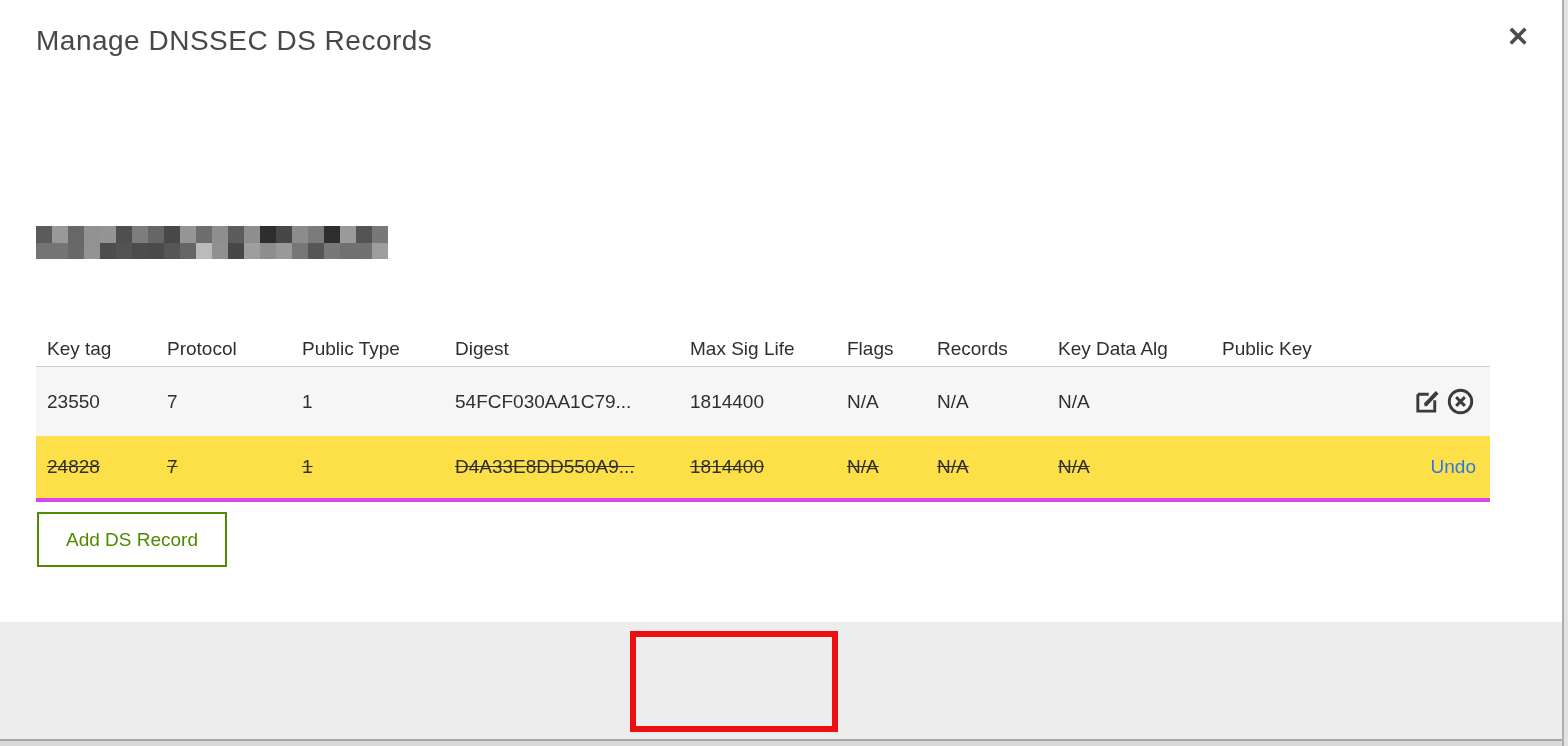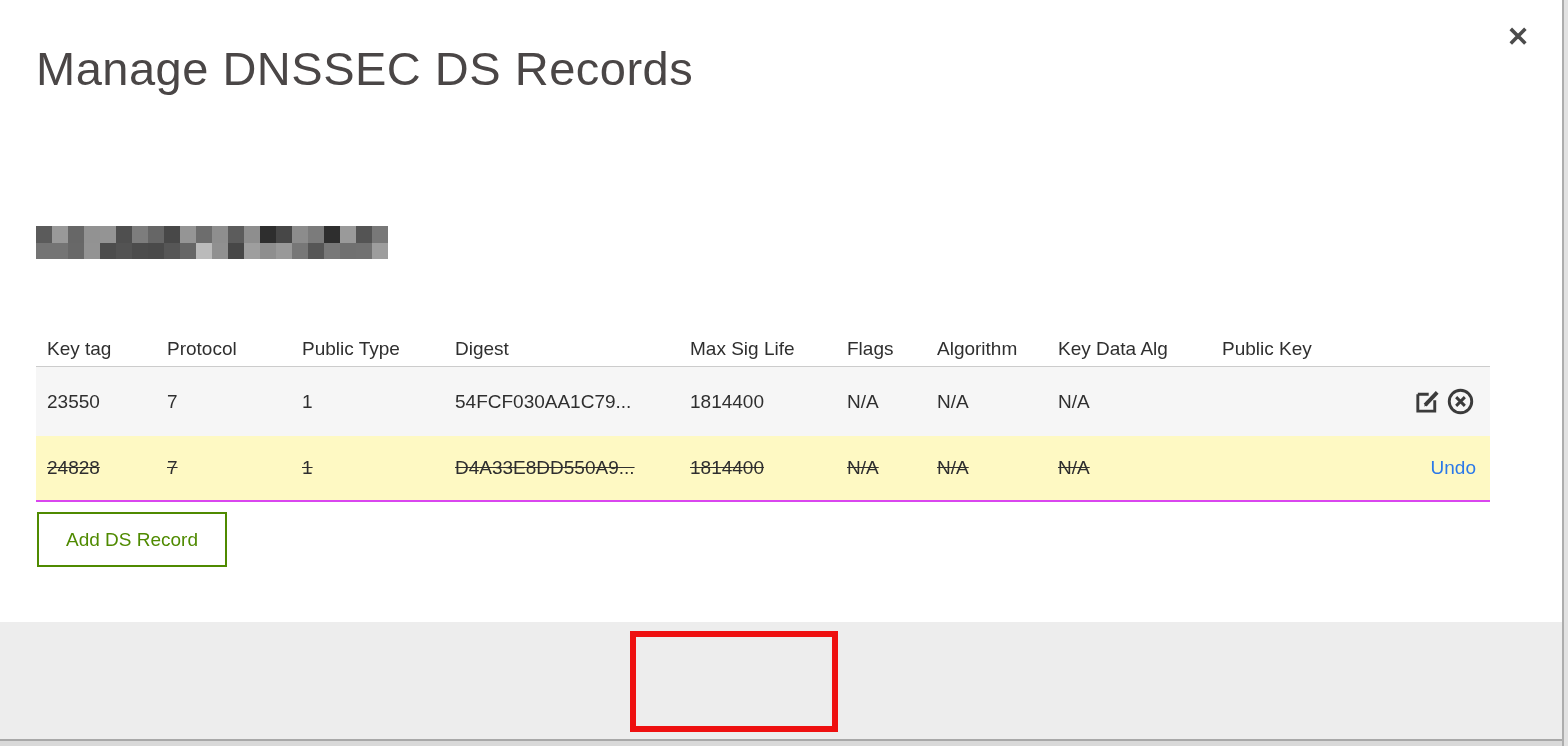--- a/index.html
+++ b/index.html
@@ -3,22 +3,22 @@
 <meta charset="utf-8">
 <style>
   * { margin:0; padding:0; box-sizing:border-box; }
   html,body { background:#fff; }
   .page {
     position:relative; width:1568px; height:746px;
     background:#ffffff; overflow:hidden;
     font-family:"Liberation Sans", sans-serif; color:#2f2f2f;
   }
   .modal-title {
-    position:absolute; left:36px; top:41px;
-    font-size:47px; font-weight:400; color:#4a4646; letter-spacing:0.5px;
+    position:absolute; left:36px; top:25px;
+    font-size:28px; font-weight:400; color:#4a4646; letter-spacing:0.5px;
   }
   .close-btn {
     position:absolute; left:1501px; top:20px; width:34px; height:34px;
     font-size:27px; font-weight:bold; color:#4c4c4c;
     display:flex; align-items:center; justify-content:center; cursor:pointer;
     background:none; border:none;
   }
   .redacted {
     position:absolute; left:36px; top:226px; width:352px; height:33px;
     display:grid; grid-template-columns:repeat(22,1fr); grid-template-rows:1fr 1fr;
@@ -27,21 +27,21 @@
 
   .ds-table { position:absolute; left:36px; top:331px; width:1454px; font-size:19px; }
   .trow {
     display:grid;
     grid-template-columns:120px 135px 153px 235px 157px 90px 121px 164px 118px 1fr;
     align-items:center;
   }
   .trow > div { padding-left:11px; white-space:nowrap; overflow:hidden; }
   .thead { height:35px; color:#2f2f2f; }
   .row-normal { height:70px; background:#f6f6f6; border-top:1px solid #cccccc; }
-  .row-deleted { height:66px; background:#fef9c3; border-bottom:2px solid #d946ef; }
+  .row-deleted { height:66px; background:#fde047; border-bottom:4px solid #d946ef; }
   .row-deleted .cell-struck { text-decoration:line-through; }
   .cell-actions { padding-left:0 !important; padding-right:14px; justify-self:end; display:flex; align-items:flex-end; gap:1px; }
   .icon-btn { background:none; border:none; cursor:pointer; width:32px; height:32px; padding:0; color:#3b3b3b; display:flex; align-items:center; justify-content:center; }
   .icon-btn svg { display:block; }
   .undo-link { color:var(--link-blue,#2b79e9); font-size:19px; text-decoration:none; cursor:pointer; }
 
   .add-btn {
     position:absolute; left:37px; top:512px; height:55px; padding:0 27px;
     background:#ffffff; border:2px solid var(--green-primary,#4f8a00);
     color:var(--green-primary,#4f8a00); font-size:19px; font-family:inherit; cursor:pointer;
@@ -114,21 +114,21 @@
 
   <div class="ds-table">
 
     <div class="trow thead">
       <div>Key tag</div>
       <div>Protocol</div>
       <div>Public Type</div>
       <div>Digest</div>
       <div>Max Sig Life</div>
       <div>Flags</div>
-      <div>Algorithm</div>
+      <div>Records</div>
       <div>Key Data Alg</div>
       <div>Public Key</div>
       <div></div>
     </div>
 
     <div class="trow row-normal">
       <div>23550</div>
       <div>7</div>
       <div>1</div>
       <div>54FCF030AA1C79...</div>

